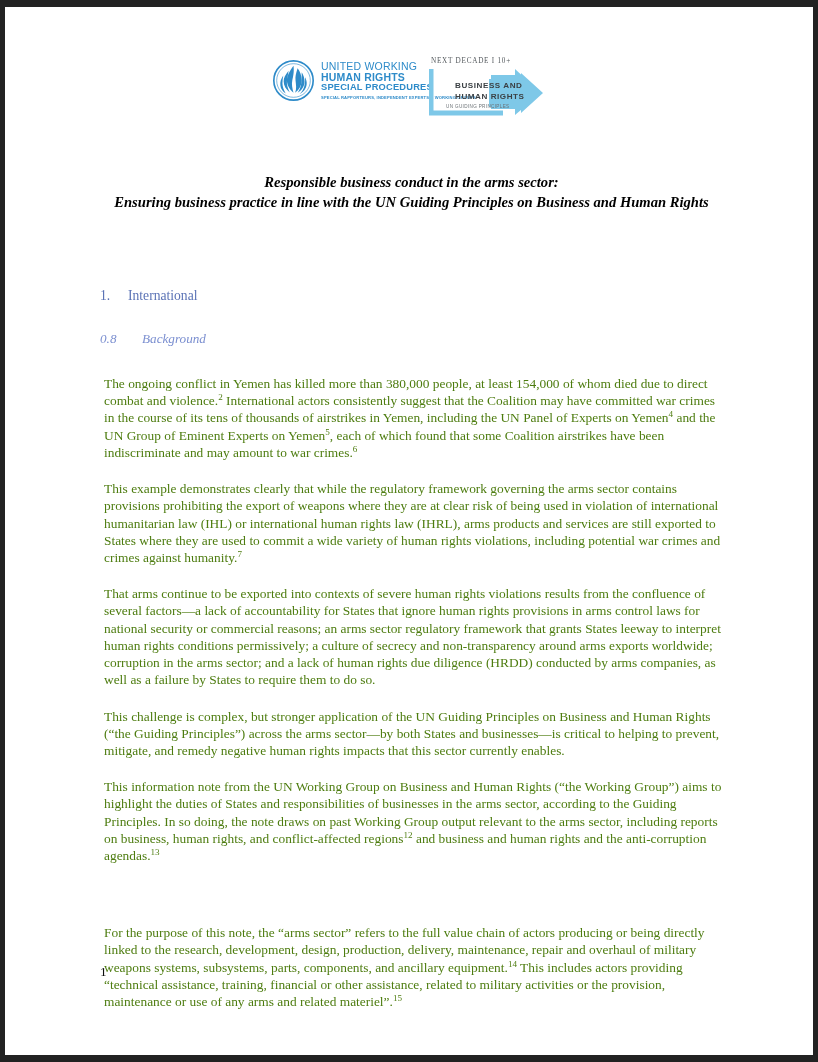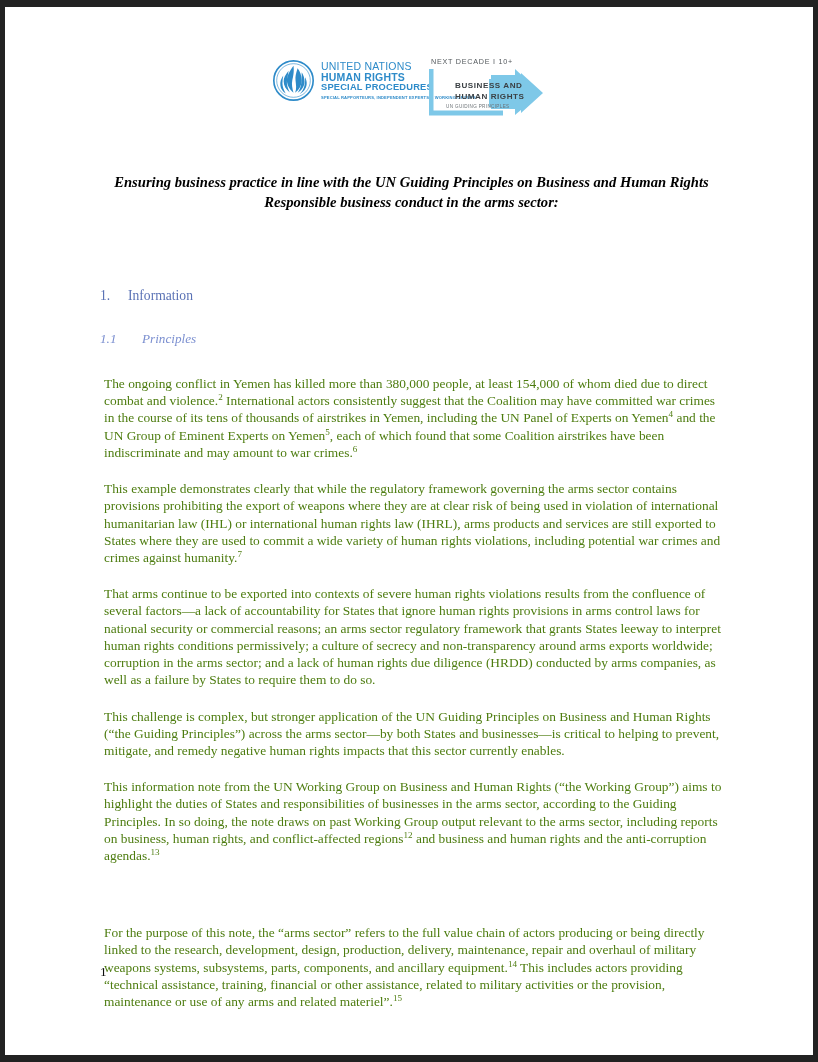--- a/index.html
+++ b/index.html
@@ -83,21 +83,21 @@
     position: absolute;
     left: 424px;
     top: 0px;
     width: 120px;
     height: 62px;
   }
   .bhr-next {
     position: absolute;
     left: 2px;
     top: 2px;
-    font-family: Liberation Sans, sans-serif;
+    font-family: Liberation Serif, serif;
     font-size: 7.2px;
     letter-spacing: 0.75px;
     color: #53585c;
     white-space: nowrap;
   }
   .bhr-svg {
     position: absolute;
     left: 0;
     top: 12px;
   }
@@ -214,21 +214,21 @@
           <g fill="#2e8bc9">
             <path d="M50 14 C40 28 34 38 34 50 C34 62 41 72 50 80 C47 68 45 60 47 50 C49 40 52 30 50 14 Z"></path>
             <path d="M60 20 C56 32 54 40 55 50 C56 61 58 70 54 80 C64 72 70 62 70 50 C70 38 66 28 60 20 Z"></path>
             <path d="M38 26 C30 36 26 43 26 52 C26 63 32 72 41 79 C36 69 33 60 34 51 C35 42 37 34 38 26 Z"></path>
             <path d="M70 30 C70 40 70 48 69 56 C68 65 65 73 60 80 C70 74 77 64 77 53 C77 44 74 36 70 30 Z"></path>
             <path d="M25 38 C19 47 17 54 18 62 C19 70 24 77 31 82 C26 73 23 65 23 57 C23 50 24 44 25 38 Z"></path>
             <path d="M78 42 C79 51 78 58 76 65 C74 72 70 78 65 83 C74 79 81 70 82 60 C83 53 81 47 78 42 Z"></path>
           </g>
         </svg>
         <div class="un-text-block">
-          <div class="un-line un-l1">UNITED NATIONS</div>
+          <div class="un-line un-l1">UNITED WORKING</div>
           <div class="un-line un-l2">HUMAN RIGHTS</div>
           <div class="un-line un-l3">SPECIAL PROCEDURES</div>
           <div class="un-sub">SPECIAL RAPPORTEURS, INDEPENDENT EXPERTS &amp; WORKING GROUPS</div>
         </div>
       </div>
 
       <div class="logo-bhr">
         <div class="bhr-next">NEXT DECADE I 10+</div>
         <svg class="bhr-svg" width="118" height="50" viewBox="0 0 118 50">
           <path d="M2 2 L2 46 L74 46" fill="none" stroke="#7ec8e8" stroke-width="5"></path>
@@ -238,37 +238,37 @@
         <div class="bhr-words">
           <div class="bhr-w">BUSINESS AND</div>
           <div class="bhr-w">HUMAN RIGHTS</div>
           <div class="bhr-sub">UN GUIDING PRINCIPLES</div>
         </div>
       </div>
     </div>
 
     <div class="title-block">
       <div class="doc-title">
+        <div>Responsible business conduct in the arms sector:</div>
         <div>Ensuring business practice in line with the UN Guiding Principles on Business and Human Rights</div>
-        <div>Responsible business conduct in the arms sector:</div>
       </div>
     </div>
 
     <div class="content">
 
       <h2 class="h-num">
         <span class="num">1.</span>
-        <span>Information</span>
+        <span>International</span>
       </h2>
 
       <div class="gap-h2"></div>
 
       <h3 class="h-sub">
-        <span class="num">1.1</span>
-        <span>Principles</span>
+        <span class="num">0.8</span>
+        <span>Background</span>
       </h3>
 
       <div class="gap-h3"></div>
 
       <p class="para"><span>The ongoing conflict in Yemen has killed more than 380,000 people, at least 154,000 of whom died due to direct combat and violence.</span><sup>2</sup><span> International actors consistently suggest that the Coalition may have committed war crimes in the course of its tens of thousands of airstrikes in Yemen, including the UN Panel of Experts on Yemen</span><sup>4</sup><span> and the UN Group of Eminent Experts on Yemen</span><sup>5</sup><span>, each of which found that some Coalition airstrikes have been indiscriminate and may amount to war crimes.</span><sup>6</sup></p>
 
       <div class="gap-para"></div>
 
       <p class="para"><span>This example demonstrates clearly that while the regulatory framework governing the arms sector contains provisions prohibiting the export of weapons where they are at clear risk of being used in violation of international humanitarian law (IHL) or international human rights law (IHRL), arms products and services are still exported to States where they are used to commit a wide variety of human rights violations, including potential war crimes and crimes against humanity.</span><sup>7</sup></p>
 

